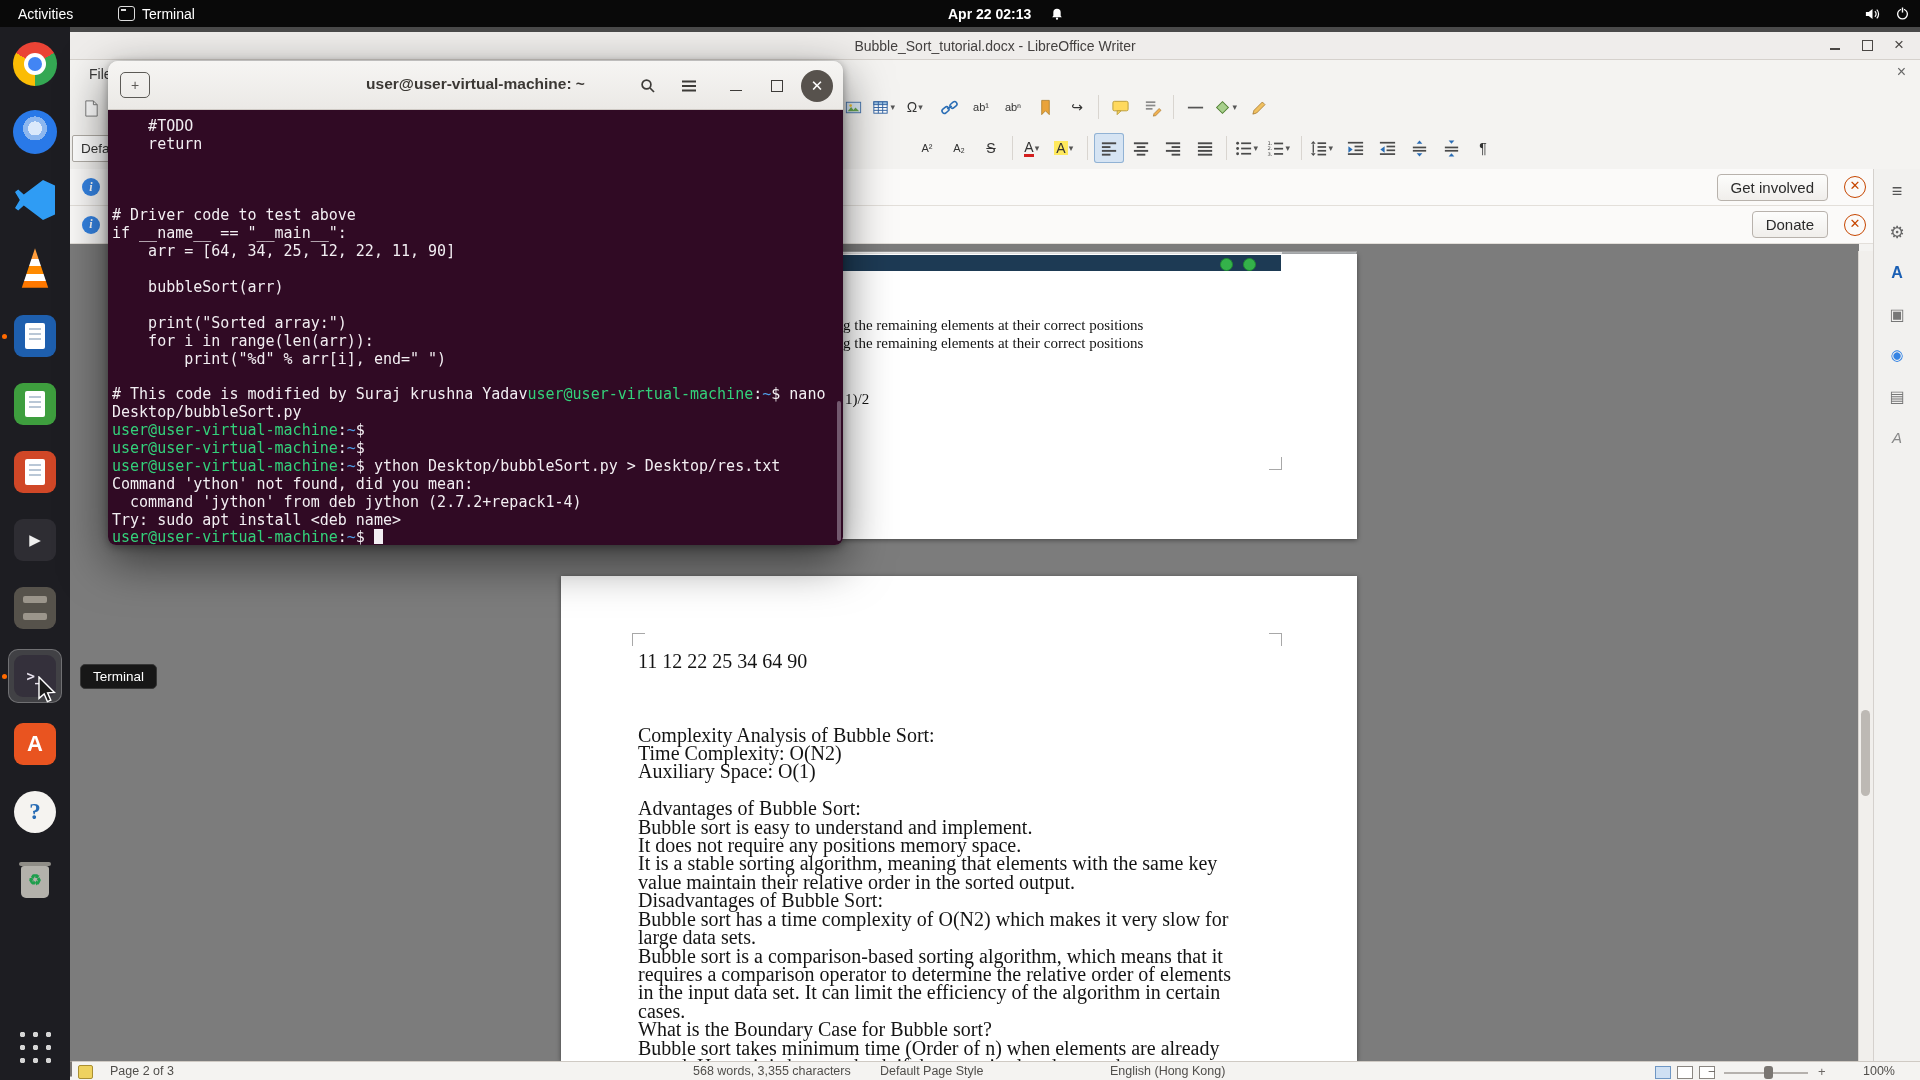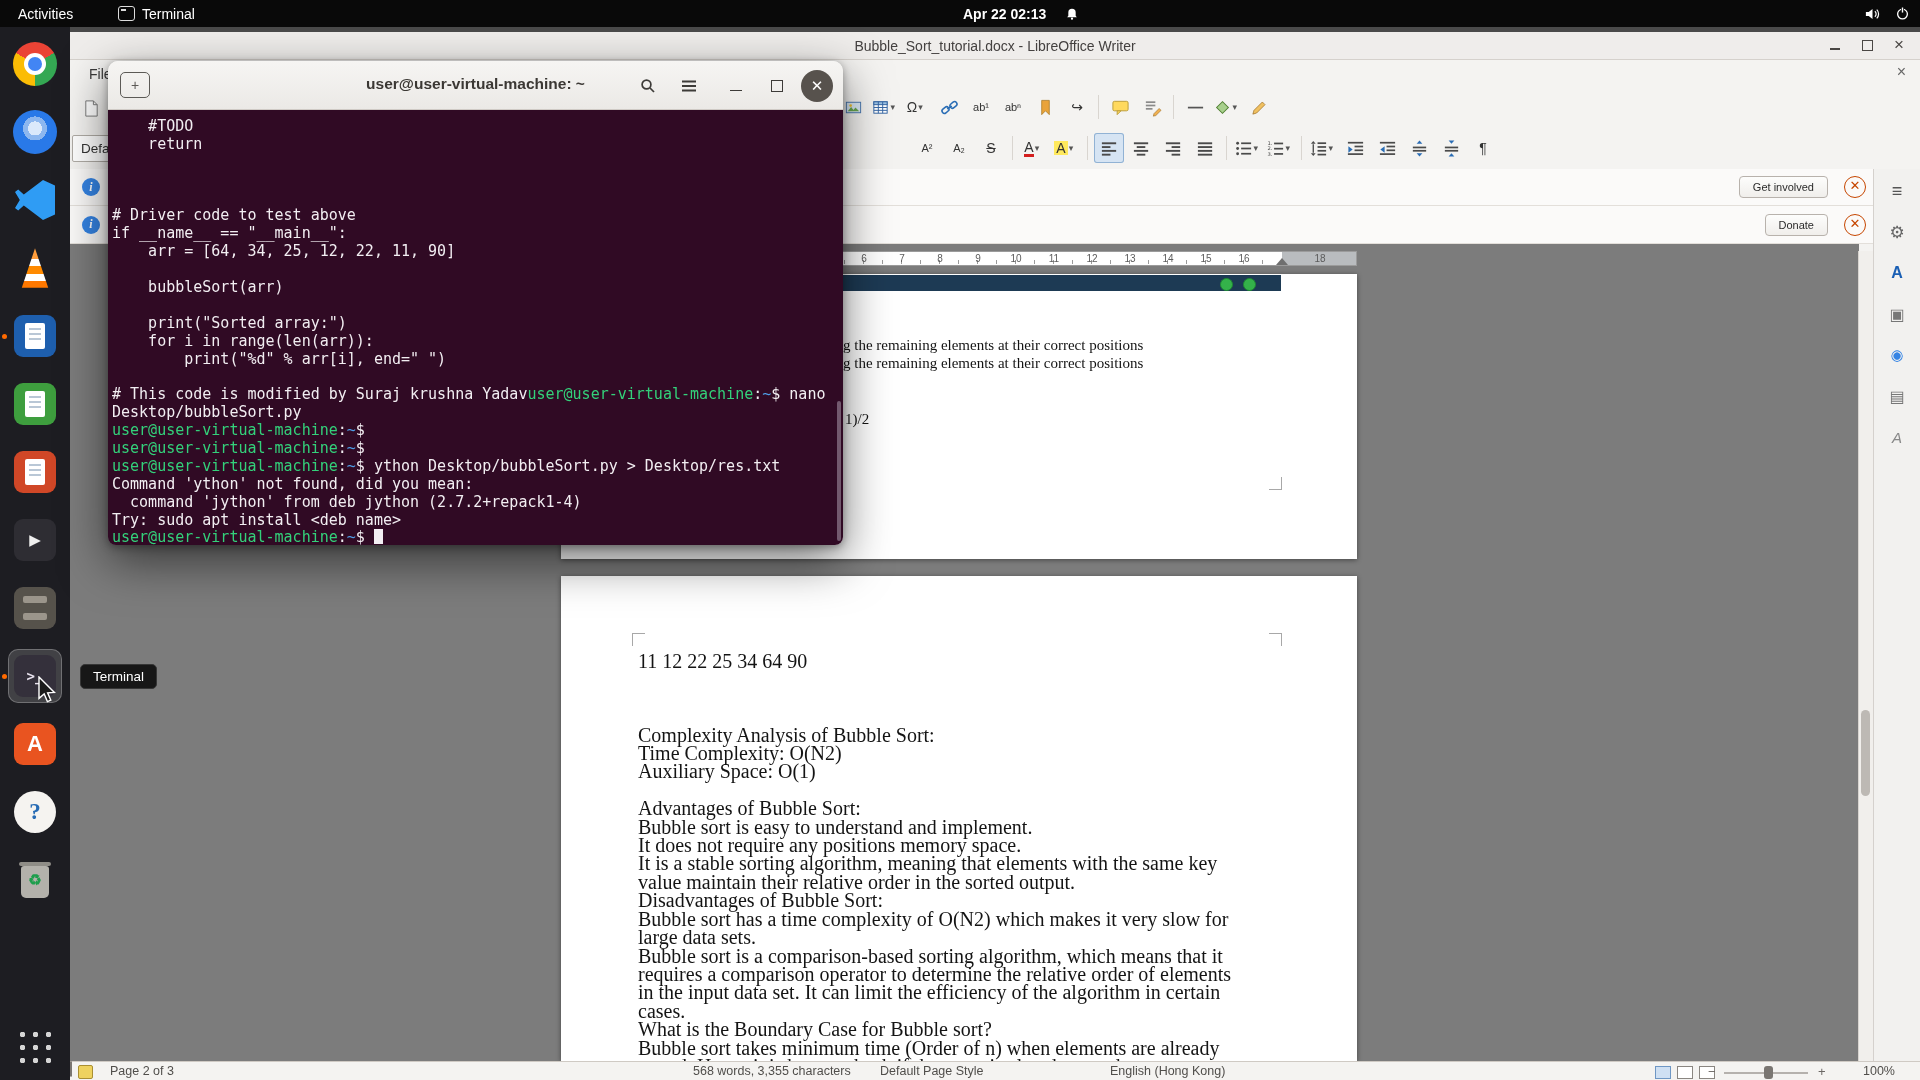--- a/index.html
+++ b/index.html
@@ -3,21 +3,21 @@
 <meta charset="utf-8">
 <style>
   html,body{margin:0;padding:0;background:#222;}
   #screen{position:relative;width:1920px;height:1080px;overflow:hidden;background:#4a4a4a;font-family:"Liberation Sans",sans-serif;}
   
   #topbar{position:absolute;left:0;top:0;width:1920px;height:27px;background:#090909;color:#fff;font-size:14px;display:flex;align-items:center;z-index:70;}
   #activities{margin-left:18px;}
   #appmenu{position:absolute;left:118px;display:flex;align-items:center;gap:7px;}
   .appicon{width:15px;height:13px;border:1.5px solid #ddd;border-radius:3px;position:relative;}
   .appicon::after{content:'';position:absolute;left:2px;top:2px;width:5px;height:1.5px;background:#ddd;}
-  #clockbox{position:absolute;left:948px;display:flex;align-items:center;gap:19px;font-weight:bold;margin-left:15px;}
+  #clockbox{position:absolute;left:948px;display:flex;align-items:center;gap:19px;font-weight:bold;}
   #sysicons{position:absolute;right:10px;display:flex;align-items:center;gap:14px;}
   
   #dock{position:absolute;left:0;top:27px;width:70px;height:1053px;background:rgba(26,26,31,0.93);z-index:30;display:flex;flex-direction:column;align-items:center;padding-top:10px;gap:14px;box-sizing:border-box;}
   .dock-item{width:54px;height:54px;border-radius:10px;display:flex;align-items:center;justify-content:center;position:relative;flex:0 0 auto;}
   .dock-item.focused{background:rgba(255,255,255,0.16);box-shadow:inset 0 0 0 1px rgba(255,255,255,0.25);}
   .run-dot{position:absolute;left:-6px;top:25px;width:5px;height:5px;border-radius:50%;background:#ff6a00;}
   .di{width:44px;height:44px;position:relative;display:flex;align-items:center;justify-content:center;}
   .di-chrome{border-radius:50%;background:conic-gradient(from -60deg,#ea4335 0 120deg,#34a853 0 240deg,#fbbc05 0 360deg);}
   .di-chrome::before{content:'';position:absolute;inset:11px;background:#fff;border-radius:50%;}
   .di-chrome::after{content:'';position:absolute;inset:15px;background:#4285f4;border-radius:50%;}
@@ -66,30 +66,30 @@
   .strike{text-decoration:line-through;}
   .ured{border-bottom:3px solid #d31f1f;padding-bottom:0;}
   .hlyel{background:#ffe95e;padding:0 2px;}
   #stylebox{position:absolute;left:2px;top:7px;width:200px;height:25px;background:#fff;border:1px solid #b0aca6;border-radius:2px;display:flex;align-items:center;font-size:13.5px;color:#333;}
   #stylebox span{margin-left:8px;white-space:nowrap;overflow:hidden;}
   
   .infobar{position:absolute;left:0;width:100%;height:37px;background:#fbfaf9;border-bottom:1px solid #e3dfda;display:flex;align-items:center;box-sizing:border-box;}
   #infobar1{top:137px;}
   #infobar2{top:174px;height:38px;}
   .info-i{width:18px;height:18px;border-radius:50%;background:#3584e4;color:#fff;font:italic bold 12px "Liberation Serif",serif;display:flex;align-items:center;justify-content:center;margin-left:12px;}
-  .ib-btn{padding:4px 13px;border:1px solid #b8b2ac;border-radius:4px;background:linear-gradient(#fdfdfc,#f0eeeb);font-size:11px;color:#2b2b2b;margin-right:16px;}
+  .ib-btn{padding:4px 13px;border:1px solid #b8b2ac;border-radius:4px;background:linear-gradient(#fdfdfc,#f0eeeb);font-size:15px;color:#2b2b2b;margin-right:16px;}
   .ib-close{width:20px;height:20px;border:1.5px solid #c64600;border-radius:50%;color:#c64600;font-size:13px;line-height:18px;text-align:center;margin-right:54px;}
   
   #docarea{position:absolute;left:0;top:212px;width:1789px;height:817px;background:#7c7c7c;overflow:hidden;}
   #ruler{position:absolute;left:491px;top:7px;width:796px;height:15px;background:linear-gradient(90deg,#b9bcbf 0 74px,#ffffff 74px 720px,#b9bcbf 720px);border:1px solid #9b9b9b;box-sizing:border-box;}
   .rnum{position:absolute;top:1px;transform:translateX(-50%);font-size:10px;color:#5c5c5c;}
   #ruler .ticks{position:absolute;left:74px;width:646px;bottom:1px;height:4px;background:repeating-linear-gradient(90deg,transparent 0 18px,#9a9a9a 18px 19px);}
   #rindent{position:absolute;left:714px;bottom:0;width:0;height:0;border-left:6px solid transparent;border-right:6px solid transparent;border-bottom:7px solid #6f6f6f;}
   .page{position:absolute;left:491px;width:796px;background:#fff;box-shadow:0 1px 5px rgba(0,0,0,0.45);}
-  #page1{top:30px;height:285px;}
+  #page1{top:10px;height:285px;}
   #page2{top:332px;height:485px;}
   .crop{position:absolute;width:12px;height:12px;}
   .crop.tl{border-left:1px solid #a8a8a8;border-top:1px solid #a8a8a8;}
   .crop.tr{border-right:1px solid #a8a8a8;border-top:1px solid #a8a8a8;}
   .crop.br{border-right:1px solid #a8a8a8;border-bottom:1px solid #a8a8a8;}
   #imgstrip{position:absolute;left:77px;top:1px;width:643px;height:16px;background:#1d3a54;}
   .gdot{position:absolute;top:3px;width:13px;height:13px;border-radius:50%;background:#34b24a;border:1px solid #1f8a33;box-sizing:border-box;}
   .frag{position:absolute;font-family:"Liberation Serif",serif;font-size:15px;color:#141414;white-space:nowrap;}
   #p2text{position:absolute;left:77px;top:76px;width:600px;font-family:"Liberation Serif",serif;font-size:20px;line-height:18.4px;color:#141414;}
   .dpar{min-height:18.4px;}

